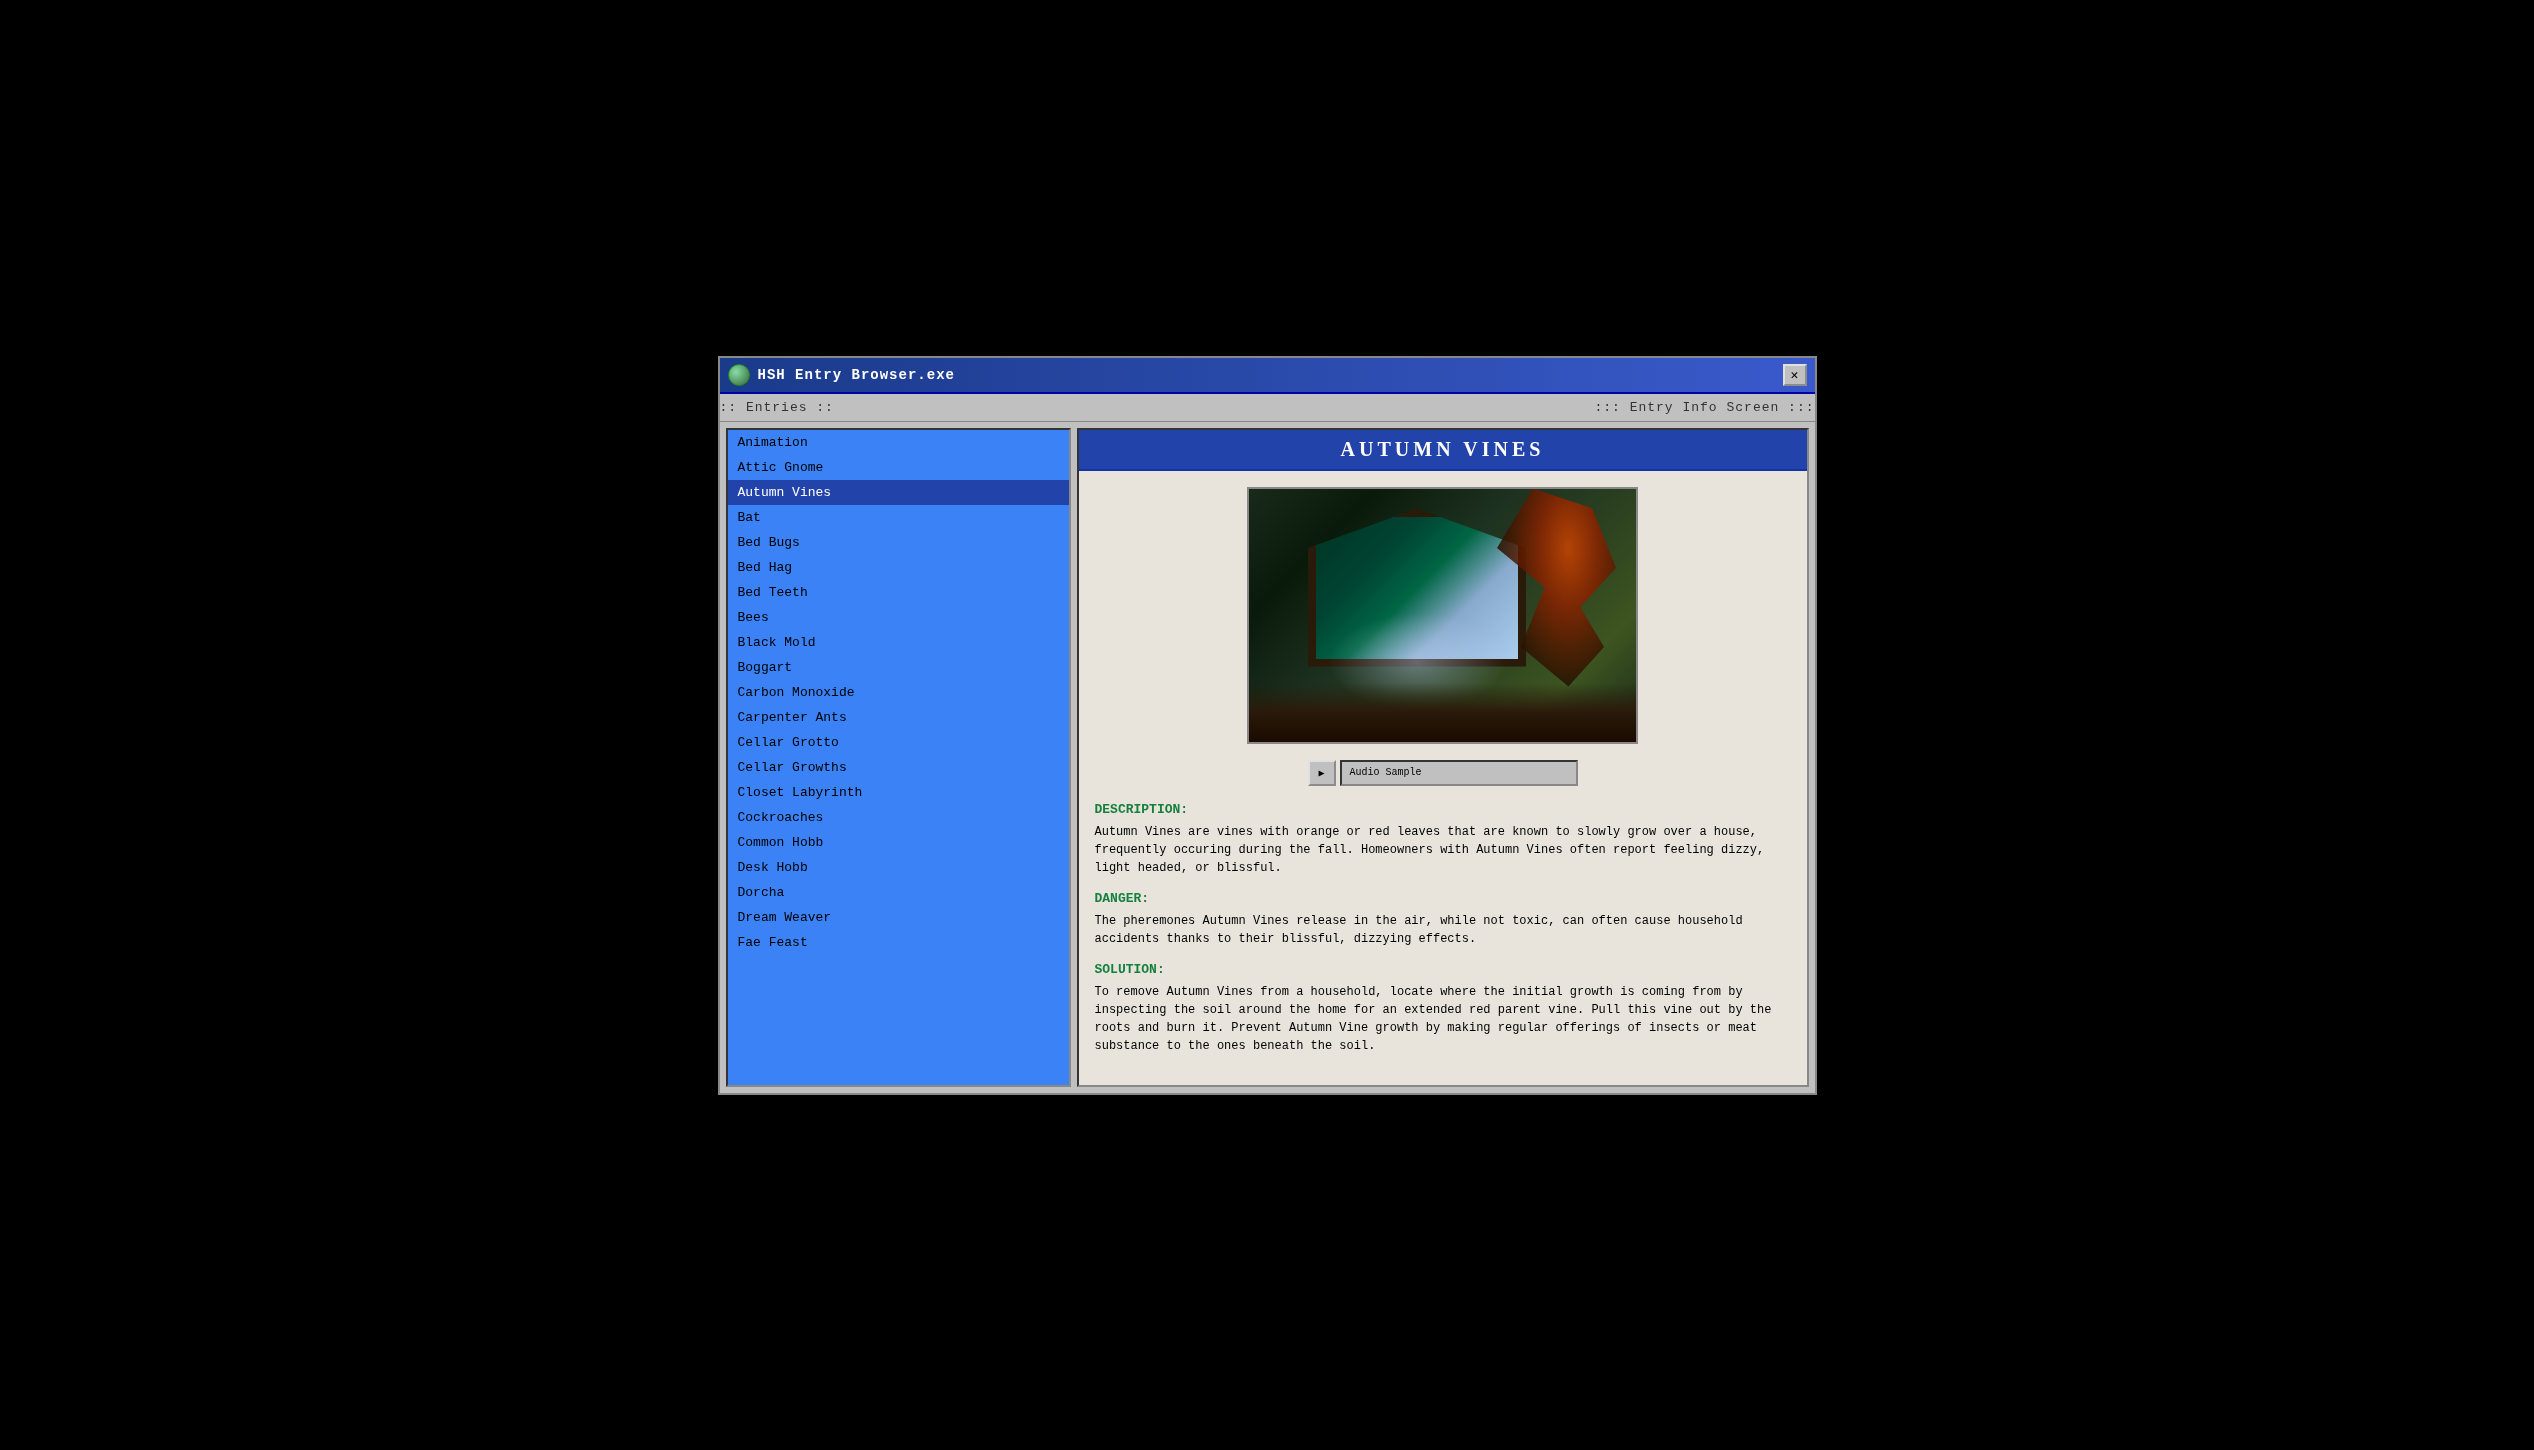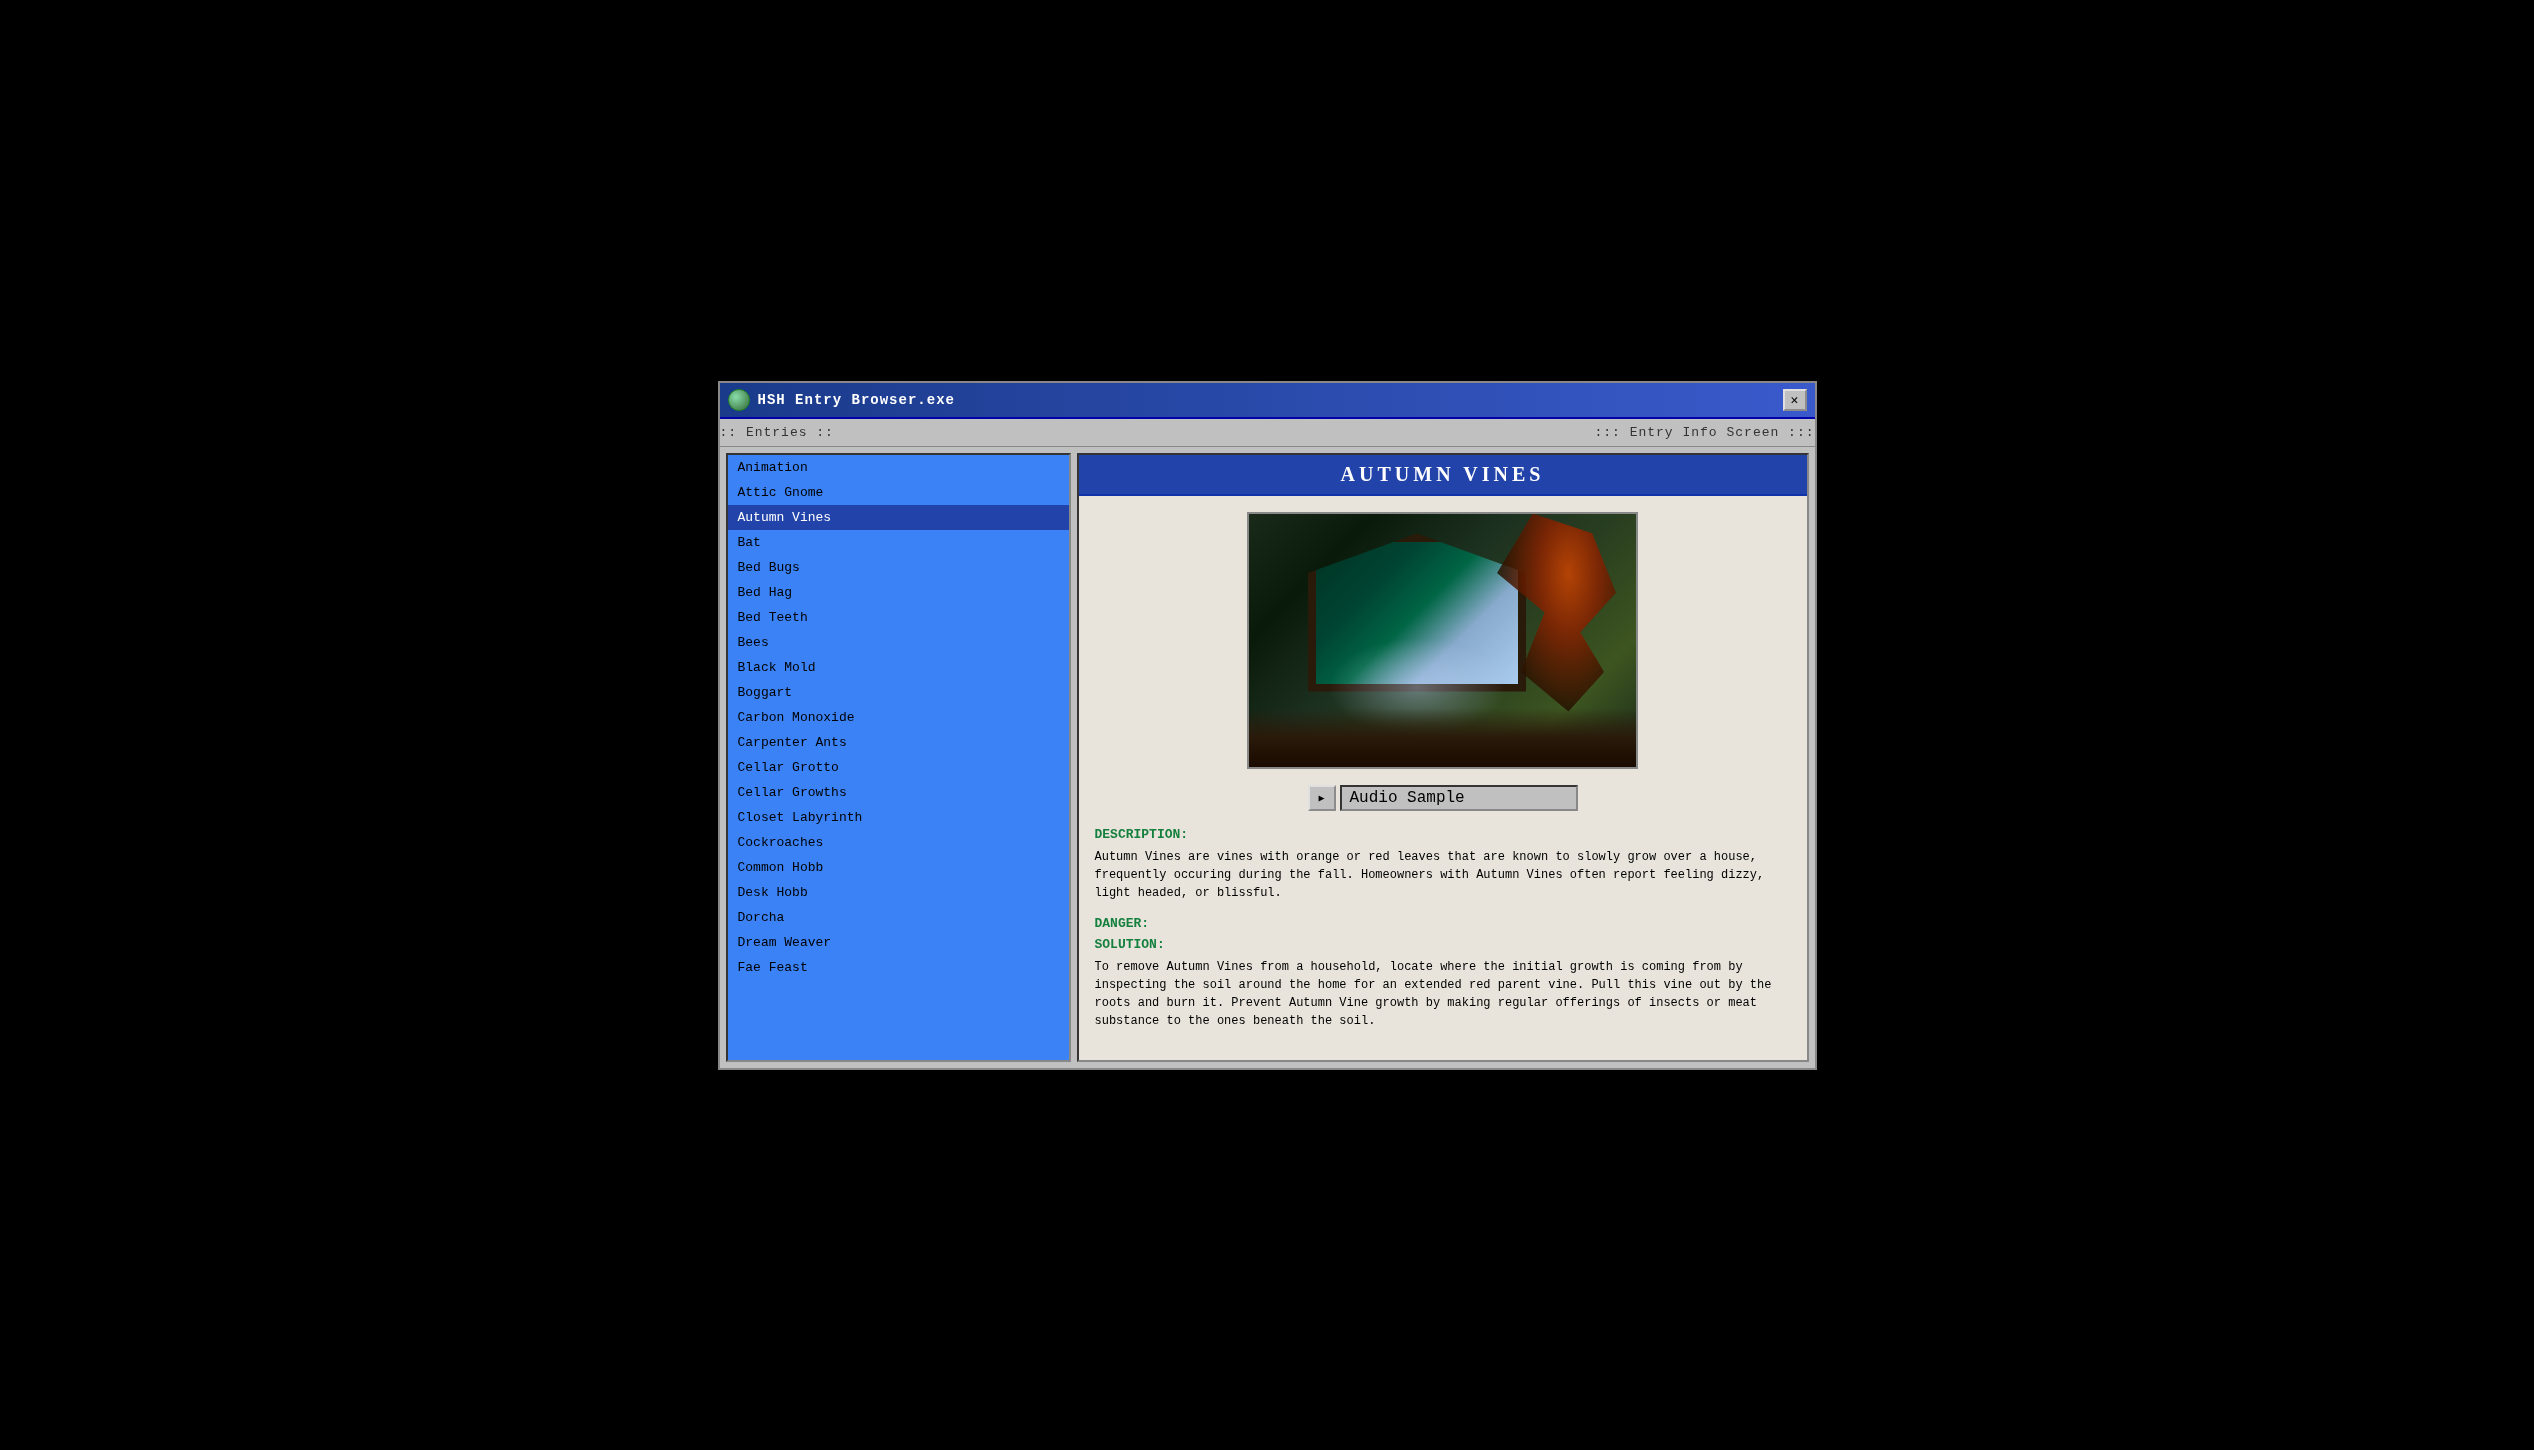--- a/index.html
+++ b/index.html
@@ -251,21 +251,21 @@
     }
 
     .audio-progress {
       width: 238px;
       height: 26px;
       background: #c0c0c0;
       border: 2px inset #888;
       display: flex;
       align-items: center;
       padding: 7px 8px;
-      font-size: 16px;
+      font-size: 10px;
       color: #000;
       font-family: 'Courier New', Courier, monospace;
     }
 
     .section-label {
       font-size: 13px;
       font-weight: bold;
       color: #15803d;
       margin-bottom: 6px;
       font-family: 'Courier New', Courier, monospace;
@@ -348,20 +348,21 @@
           <div class="play-btn">▶</div>
           <div class="audio-progress">
             <span>Audio Sample</span>
           </div>
         </div>
 
         <div class="section-label">DESCRIPTION:</div>
         <div class="section-text">Autumn Vines are vines with orange or red leaves that are known to slowly grow over a house, frequently occuring during the fall. Homeowners with Autumn Vines often report feeling dizzy, light headed, or blissful.</div>
 
         <div class="section-label">DANGER:</div>
+        <div class="section-text">The pheremones Autumn Vines release in the air, while not toxic, can often cause household accidents thanks to their blissful, dizzying effects.</div>
 
         <div class="section-label">SOLUTION:</div>
         <div class="section-text">To remove Autumn Vines from a household, locate where the initial growth is coming from by inspecting the soil around the home for an extended red parent vine. Pull this vine out by the roots and burn it. Prevent Autumn Vine growth by making regular offerings of insects or meat substance to the ones beneath the soil.</div>
 
       </div>
     </div>
 
   </div>
 </div>
 

